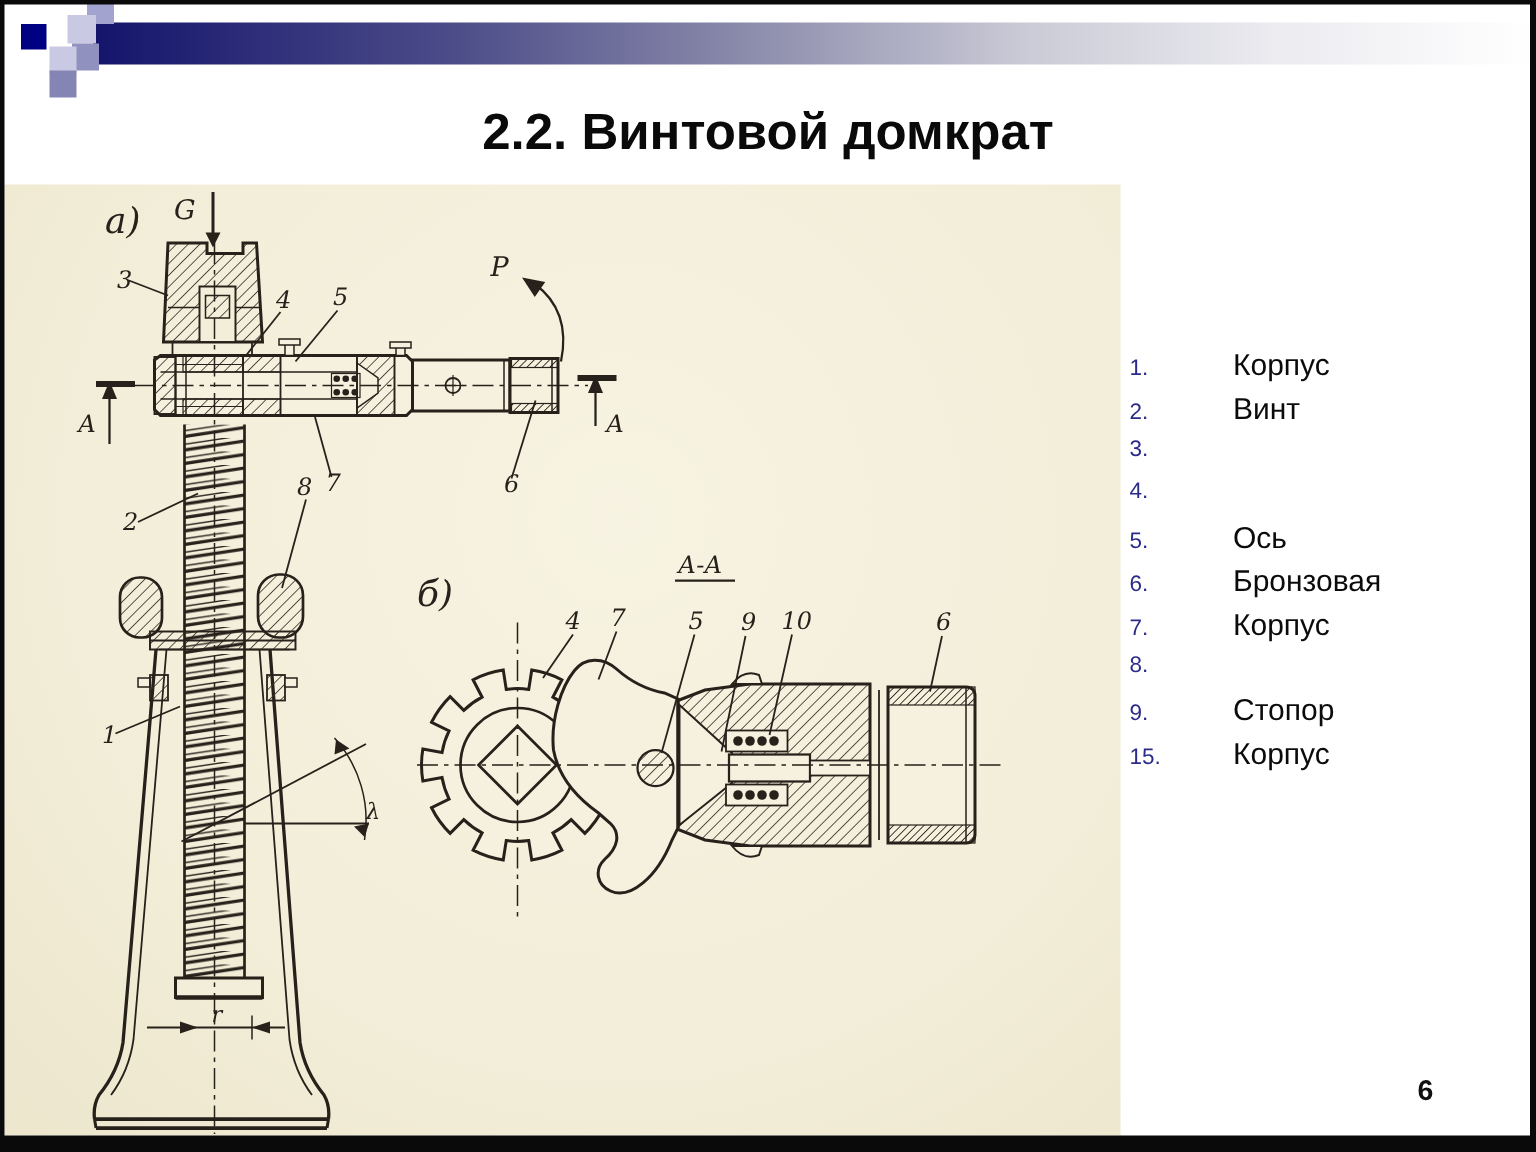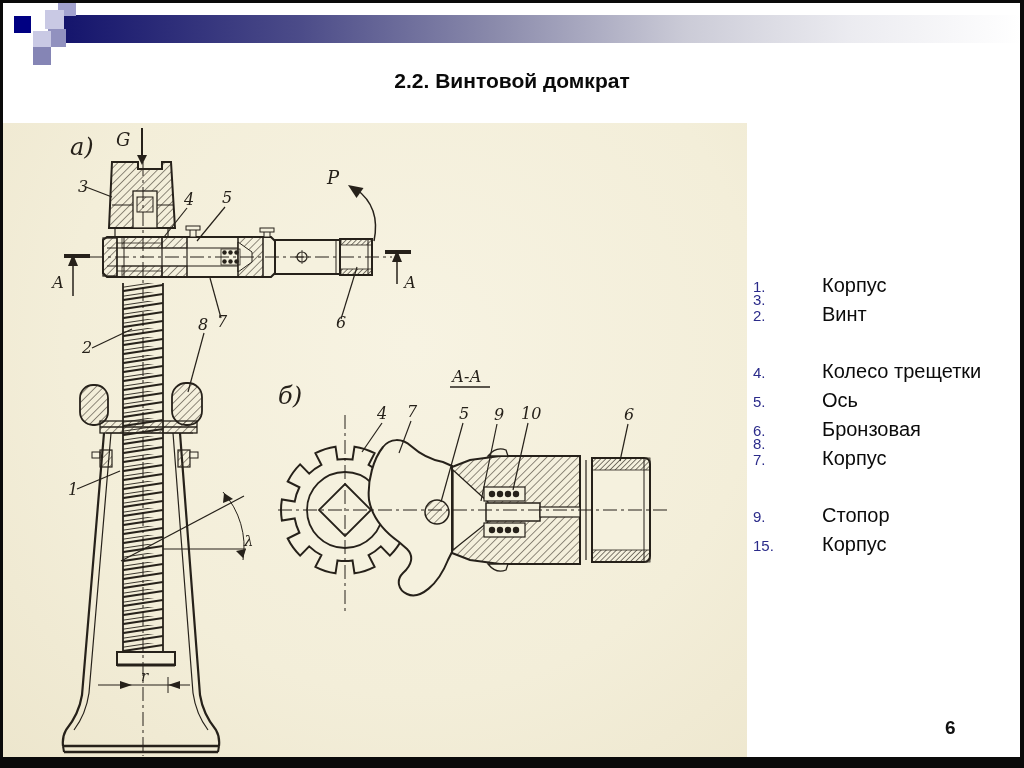--- a/index.html
+++ b/index.html
@@ -10,29 +10,29 @@
   .frame.top{left:0;top:0;width:1024px;height:3px;}
   .frame.left{left:0;top:0;width:3px;height:768px;}
   .frame.right{right:0;top:0;width:4px;height:768px;}
   .frame.bottom{left:0;bottom:0;width:1024px;height:11px;}
   
   .bar{position:absolute;left:62px;top:15px;width:959px;height:28px;
        background:linear-gradient(to right,#14146c 0%,#4c4c89 25%,#8a8aab 45%,#cbcbd7 65%,#ebebf0 82%,#ffffff 100%);}
   .sq{position:absolute;}
   
   .title{position:absolute;left:0;top:69px;width:1024px;text-align:center;
-         font-size:21px;font-weight:bold;color:#0a0a0a;letter-spacing:0px;}
+         font-size:34px;font-weight:bold;color:#0a0a0a;letter-spacing:0px;}
   
   .figure{position:absolute;left:3px;top:123px;width:744px;height:634px;
           background:radial-gradient(ellipse at 55% 35%, #f7f3e2 0%, #f3eed9 60%, #ede6cd 100%);}
   
   .parts{position:absolute;left:753px;top:233px;width:250px;}
   .part-row{display:flex;align-items:baseline;height:28.8px;}
   .part-num{width:69px;font-size:15px;color:#2b2b8a;}
-  .part-label{font-size:20px;color:#0b0b0b;white-space:nowrap;margin-top:41px;}
+  .part-label{font-size:20px;color:#0b0b0b;white-space:nowrap;}
   .pagenum{position:absolute;left:945px;top:717px;font-size:19px;font-weight:bold;color:#111;}
   svg text{font-family:"DejaVu Serif",serif;font-style:italic;fill:#26211a;}
 </style>
 </head>
 <body>
 
 <div class="slide">
 
   <div class="bar"></div>
   <div class="sq" style="left:58px;top:0;width:18px;height:16px;background:#a3a3cf;"></div>
@@ -257,21 +257,20 @@
     </div>
     <div class="part-row">
       <span class="part-num">2.</span>
       <span class="part-label">Винт</span>
     </div>
     <div class="part-row">
       <span class="part-num">3.</span>
     </div>
     <div class="part-row">
       <span class="part-num">4.</span>
-      <span class="part-label">Колесо трещетки</span>
     </div>
     <div class="part-row">
       <span class="part-num">5.</span>
       <span class="part-label">Ось</span>
     </div>
     <div class="part-row">
       <span class="part-num">6.</span>
       <span class="part-label">Бронзовая</span>
     </div>
     <div class="part-row">

